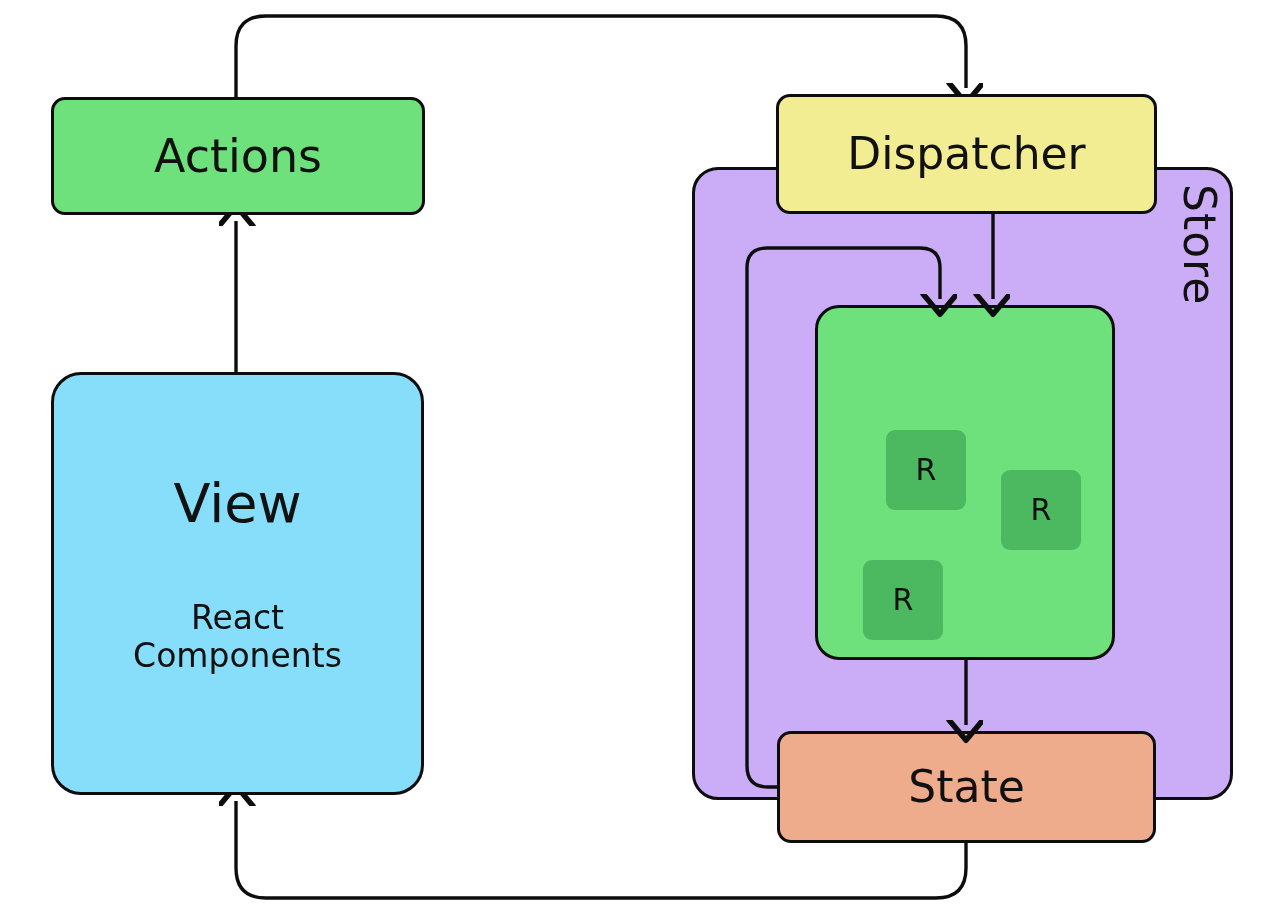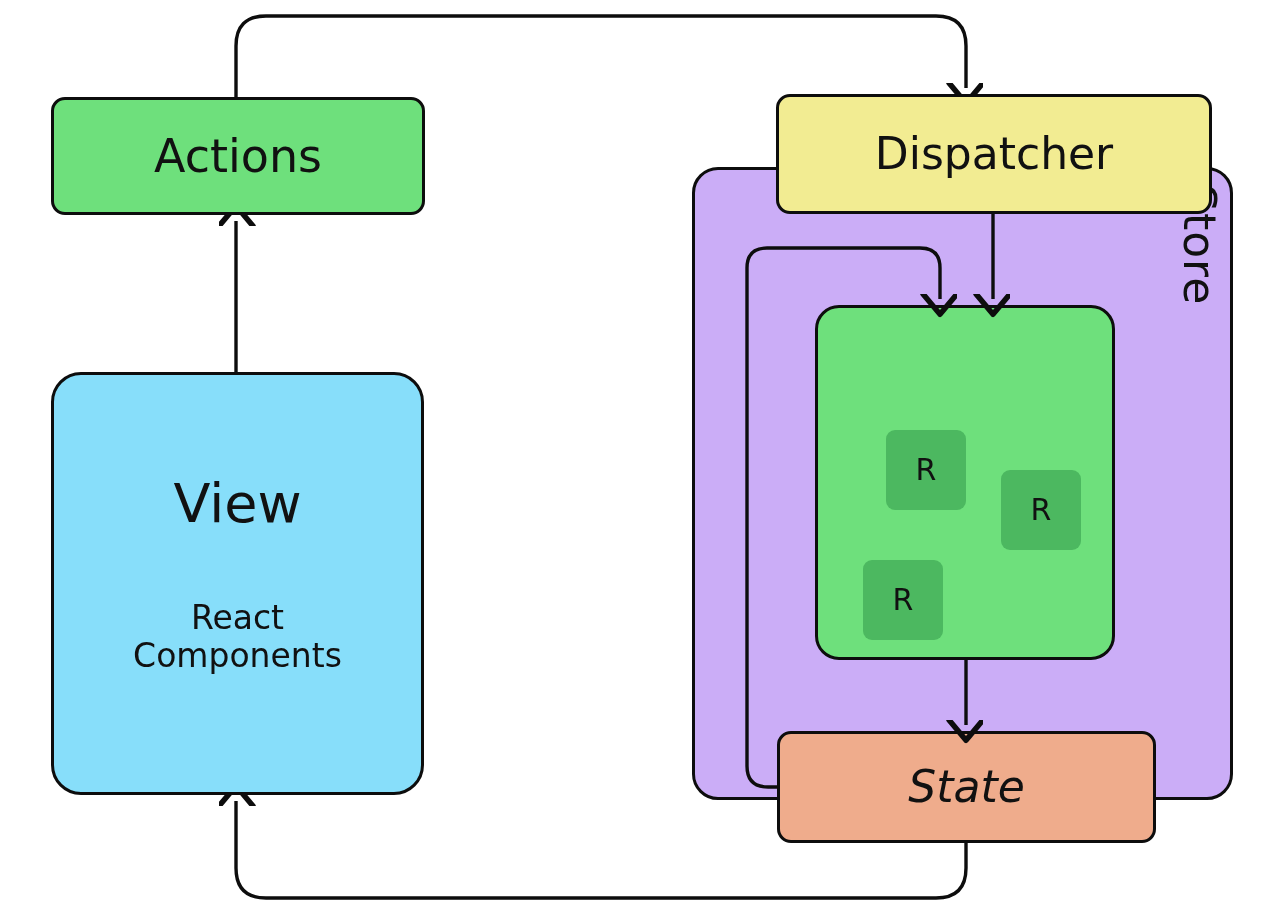--- a/index.html
+++ b/index.html
@@ -56,21 +56,21 @@
   }
   #node-view .view-title {
     font-size: 54px;
     margin-top: 98px;
   }
   #node-view .view-sub {
     font-size: 33px;
     margin-top: 64px;
   }
   #node-dispatcher {
-    left: 776px; top: 94px; width: 436px; height: 120px;
+    left: 776px; top: 94px; width: 381px; height: 120px;
     border-radius: 14px;
     font-size: 44px;
   }
   #node-store {
     left: 692px; top: 167px; width: 541px; height: 633px;
     border-radius: 26px;
     display: block;
   }
   #node-store .store-label {
     position: absolute;
@@ -138,21 +138,21 @@
     <div class="node" id="node-reducer" style="background: rgb(110, 224, 124); border-color: rgb(13, 13, 13); color: rgb(17, 17, 17);">
       <span class="r-chip" id="chip-0" style="left: 68px; top: 122px; width: 80px; height: 80px; background: rgb(76, 184, 96); color: rgb(17, 17, 17);">R</span>
       <span class="r-chip" id="chip-1" style="left: 183px; top: 162px; width: 80px; height: 80px; background: rgb(76, 184, 96); color: rgb(17, 17, 17);">R</span>
       <span class="r-chip" id="chip-2" style="left: 45px; top: 252px; width: 80px; height: 80px; background: rgb(76, 184, 96); color: rgb(17, 17, 17);">R</span>
     </div>
 
     <div class="node" id="node-dispatcher" style="background: rgb(242, 236, 146); border-color: rgb(13, 13, 13); color: rgb(17, 17, 17);">
       <span class="node-label">Dispatcher</span>
     </div>
 
-    <div class="node" id="node-state" style="background: rgb(239, 172, 140); border-color: rgb(13, 13, 13); color: rgb(17, 17, 17); font-style: italic;">
+    <div class="node" id="node-state" style="background: rgb(239, 172, 140); border-color: rgb(13, 13, 13); color: rgb(17, 17, 17);">
       <span class="node-label">State</span>
     </div>
 
     <div class="node" id="node-view" style="background: rgb(135, 222, 250); border-color: rgb(13, 13, 13); color: rgb(17, 17, 17);">
       <span class="node-label view-title">View</span>
       <span class="node-label view-sub">
         <span>React</span><br>
         <span>Components</span>
       </span>
     </div>

